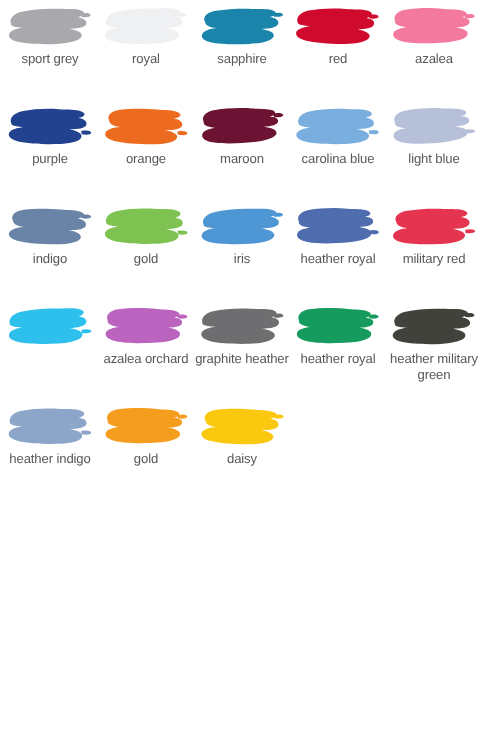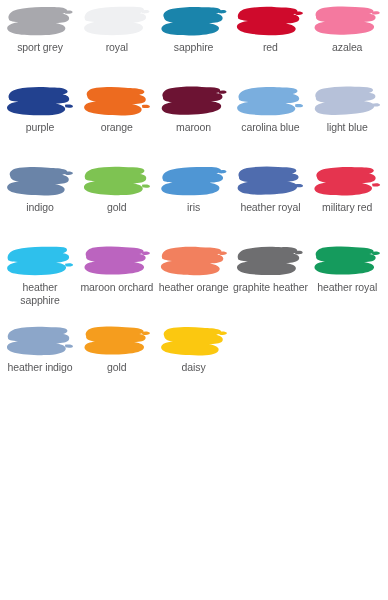--- a/index.html
+++ b/index.html
@@ -223,43 +223,31 @@
     </div>
     <div class="swatch-cell row-pad">
       <div class="swatch-art">
         <svg viewBox="0 0 72 36">
           <g transform="rotate(-1.40 36 18)">
             <path d="M6,14.5 C4.5,10.5 8.5,6.2 14.5,5 C23,3.2 34,2.4 44,3 C51,3.4 57,2.6 62,4 C67,5.4 66,8.4 61,9.8 C65.5,10.4 68,12.2 67,15 C66,17.8 60,18.8 54,19 C61,20.2 65,22.4 63.6,25.4 C62,28.8 54,30.6 44,31 C33,31.4 20,30.8 12.5,29 C6,27.4 3.8,24.4 5.6,21.6 C7,19.4 11,18.2 16,17.4 C9.5,17 5.5,16 6,14.5 Z" fill="#2ec0ec"></path>
             <path d="M63,20.5 C67,19.6 70.8,20.2 71,21.7 C71.2,23.2 67.4,23.8 63.4,23 Z" fill="#2ec0ec"></path>
           </g>
         </svg>
       </div>
-      <div class="swatch-label">heather sapphire</div>
     </div>
     <div class="swatch-cell row-pad">
       <div class="swatch-art">
         <svg viewBox="0 0 72 36">
           <g transform="rotate(1.40 36 18)">
             <path d="M7,13 C5,9 9,5 15,4 C24,2.5 36,2 46,3 C52,3.4 58,3 62,4.6 C66,6.2 64.5,8.6 60,9.4 C64,9.8 67,11 66.5,13.6 C66,16.4 61,17.4 55,17.6 C62,18.6 66,20.4 65,23.4 C64,26.6 57,28.8 47,29.8 C36,30.9 22,31.2 14,29.6 C7.5,28.3 4.5,25.6 6,22.4 C7,20.2 11,18.8 16,18 C10,17.4 6.5,16 7,13 Z" fill="#bb64bf"></path>
             <path d="M62,7.5 C66,6.4 70,6.8 70.6,8.2 C71.2,9.7 67.5,10.6 63.5,10 Z" fill="#bb64bf"></path>
           </g>
         </svg>
       </div>
-      <div class="swatch-label">maroon orchard</div>
-    </div>
-    <div class="swatch-cell row-pad">
-      <div class="swatch-art">
-        <svg viewBox="0 0 72 36">
-          <g transform="rotate(1.40 36 18)">
-            <path d="M6,14.5 C4.5,10.5 8.5,6.2 14.5,5 C23,3.2 34,2.4 44,3 C51,3.4 57,2.6 62,4 C67,5.4 66,8.4 61,9.8 C65.5,10.4 68,12.2 67,15 C66,17.8 60,18.8 54,19 C61,20.2 65,22.4 63.6,25.4 C62,28.8 54,30.6 44,31 C33,31.4 20,30.8 12.5,29 C6,27.4 3.8,24.4 5.6,21.6 C7,19.4 11,18.2 16,17.4 C9.5,17 5.5,16 6,14.5 Z" fill="#f2805e"></path>
-            <path d="M62,7.5 C66,6.4 70,6.8 70.6,8.2 C71.2,9.7 67.5,10.6 63.5,10 Z" fill="#f2805e"></path>
-          </g>
-        </svg>
-      </div>
-      <div class="swatch-label">heather orange</div>
+      <div class="swatch-label">azalea orchard</div>
     </div>
     <div class="swatch-cell row-pad">
       <div class="swatch-art">
         <svg viewBox="0 0 72 36">
           <g transform="rotate(0.00 36 18)">
             <path d="M6,14.5 C4.5,10.5 8.5,6.2 14.5,5 C23,3.2 34,2.4 44,3 C51,3.4 57,2.6 62,4 C67,5.4 66,8.4 61,9.8 C65.5,10.4 68,12.2 67,15 C66,17.8 60,18.8 54,19 C61,20.2 65,22.4 63.6,25.4 C62,28.8 54,30.6 44,31 C33,31.4 20,30.8 12.5,29 C6,27.4 3.8,24.4 5.6,21.6 C7,19.4 11,18.2 16,17.4 C9.5,17 5.5,16 6,14.5 Z" fill="#6e6e70"></path>
             <path d="M62,7.5 C66,6.4 70,6.8 70.6,8.2 C71.2,9.7 67.5,10.6 63.5,10 Z" fill="#6e6e70"></path>
           </g>
         </svg>
       </div>
@@ -272,20 +260,31 @@
             <path d="M7,13 C5,9 9,5 15,4 C24,2.5 36,2 46,3 C52,3.4 58,3 62,4.6 C66,6.2 64.5,8.6 60,9.4 C64,9.8 67,11 66.5,13.6 C66,16.4 61,17.4 55,17.6 C62,18.6 66,20.4 65,23.4 C64,26.6 57,28.8 47,29.8 C36,30.9 22,31.2 14,29.6 C7.5,28.3 4.5,25.6 6,22.4 C7,20.2 11,18.8 16,18 C10,17.4 6.5,16 7,13 Z" fill="#159b5d"></path>
             <path d="M62,7.5 C66,6.4 70,6.8 70.6,8.2 C71.2,9.7 67.5,10.6 63.5,10 Z" fill="#159b5d"></path>
           </g>
         </svg>
       </div>
       <div class="swatch-label">heather royal</div>
     </div>
     <div class="swatch-cell row-pad">
       <div class="swatch-art">
         <svg viewBox="0 0 72 36">
+          <g transform="rotate(-0.70 36 18)">
+            <path d="M7,15 C5,11 9,6.6 15.5,5.2 C24,3.4 35,2.6 45,3.2 C52,3.6 58.5,3 63,4.8 C67.5,6.6 65.5,9.2 60.5,10 C65,10.8 68,12.8 67,15.6 C66,18.4 60,19.2 53.5,19.2 C60.5,20.6 64.5,22.8 63,25.8 C61.4,29 53.5,30.8 43.5,31.2 C32.5,31.6 19.5,31 12,29.2 C6,27.6 3.8,24.6 5.8,22 C7.4,19.8 11.4,18.6 16.5,18 C10,17.4 6.6,16.6 7,15 Z" fill="#41423b"></path>
+            <path d="M62,7.5 C66,6.4 70,6.8 70.6,8.2 C71.2,9.7 67.5,10.6 63.5,10 Z" fill="#41423b"></path>
+          </g>
+        </svg>
+      </div>
+      <div class="swatch-label">heather military green</div>
+    </div>
+    <div class="swatch-cell row-pad">
+      <div class="swatch-art">
+        <svg viewBox="0 0 72 36">
           <g transform="rotate(0.70 36 18)">
             <path d="M6,14.5 C4.5,10.5 8.5,6.2 14.5,5 C23,3.2 34,2.4 44,3 C51,3.4 57,2.6 62,4 C67,5.4 66,8.4 61,9.8 C65.5,10.4 68,12.2 67,15 C66,17.8 60,18.8 54,19 C61,20.2 65,22.4 63.6,25.4 C62,28.8 54,30.6 44,31 C33,31.4 20,30.8 12.5,29 C6,27.4 3.8,24.4 5.6,21.6 C7,19.4 11,18.2 16,17.4 C9.5,17 5.5,16 6,14.5 Z" fill="#8ca6c9"></path>
             <path d="M63,20.5 C67,19.6 70.8,20.2 71,21.7 C71.2,23.2 67.4,23.8 63.4,23 Z" fill="#8ca6c9"></path>
           </g>
         </svg>
       </div>
       <div class="swatch-label">heather indigo</div>
     </div>
     <div class="swatch-cell row-pad">
       <div class="swatch-art">

